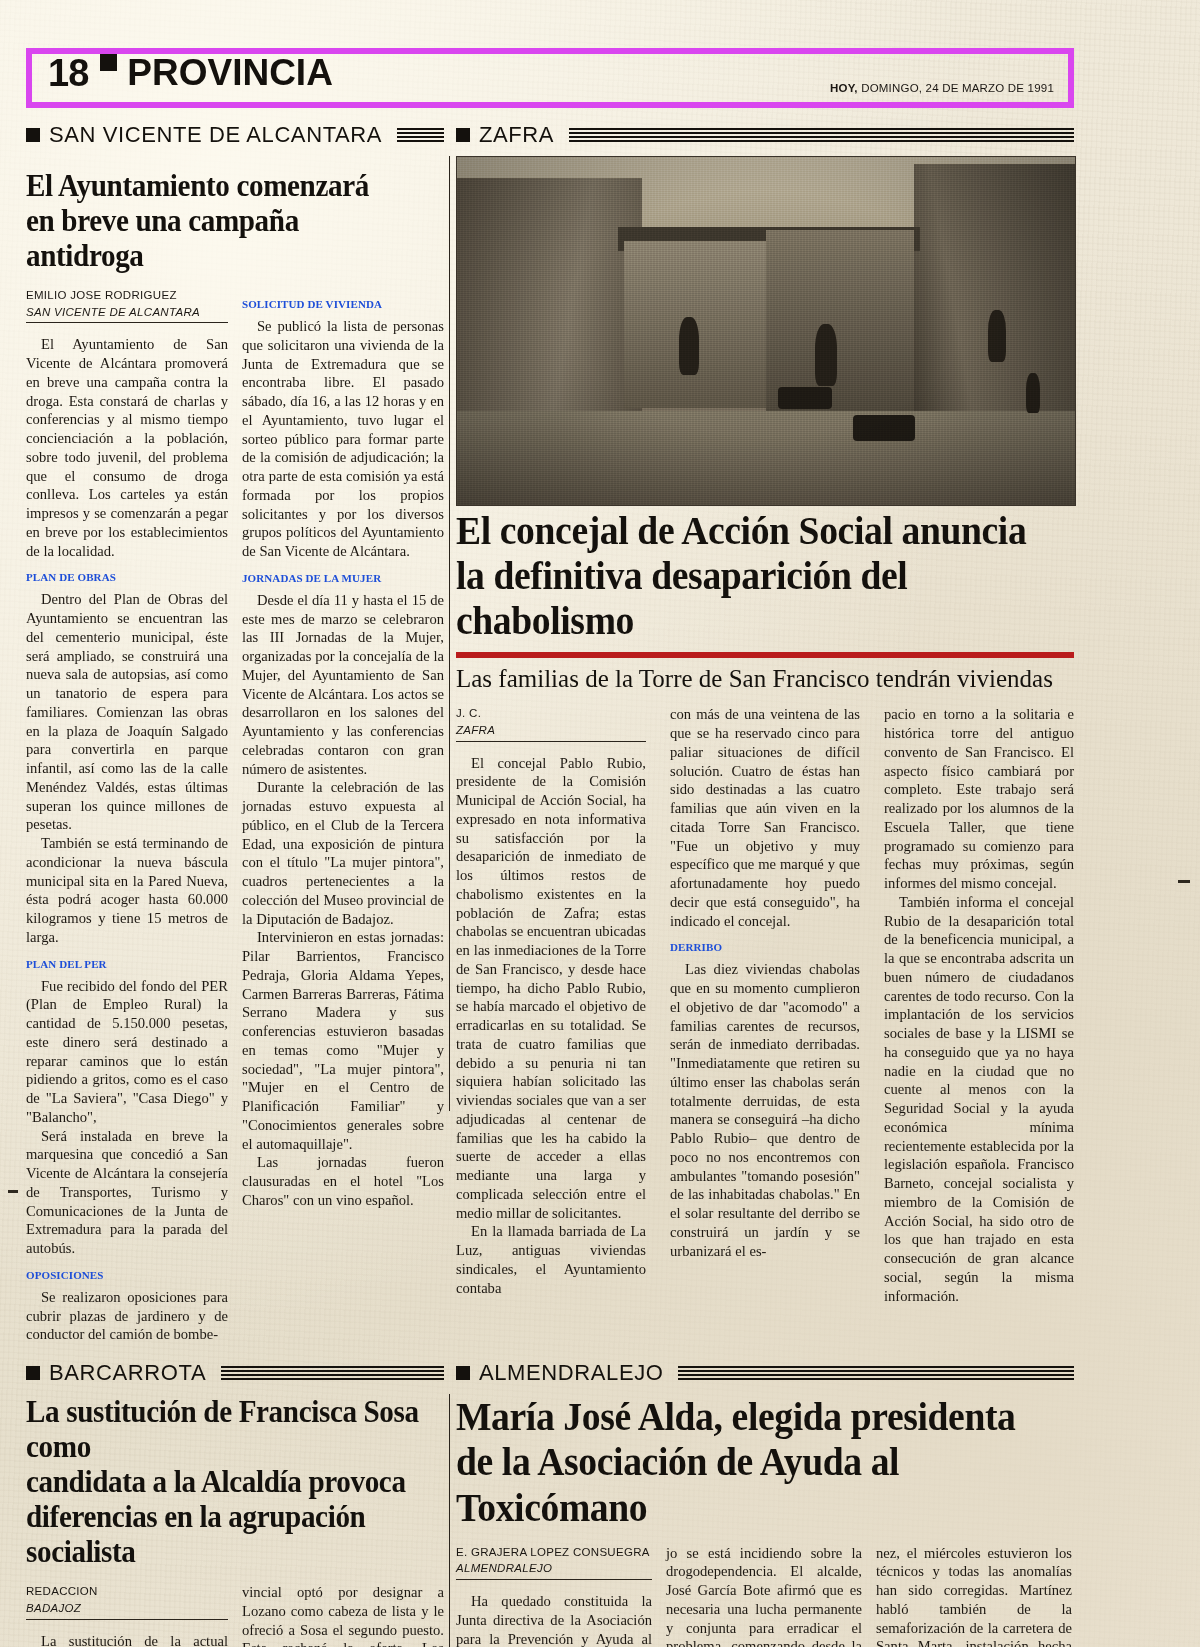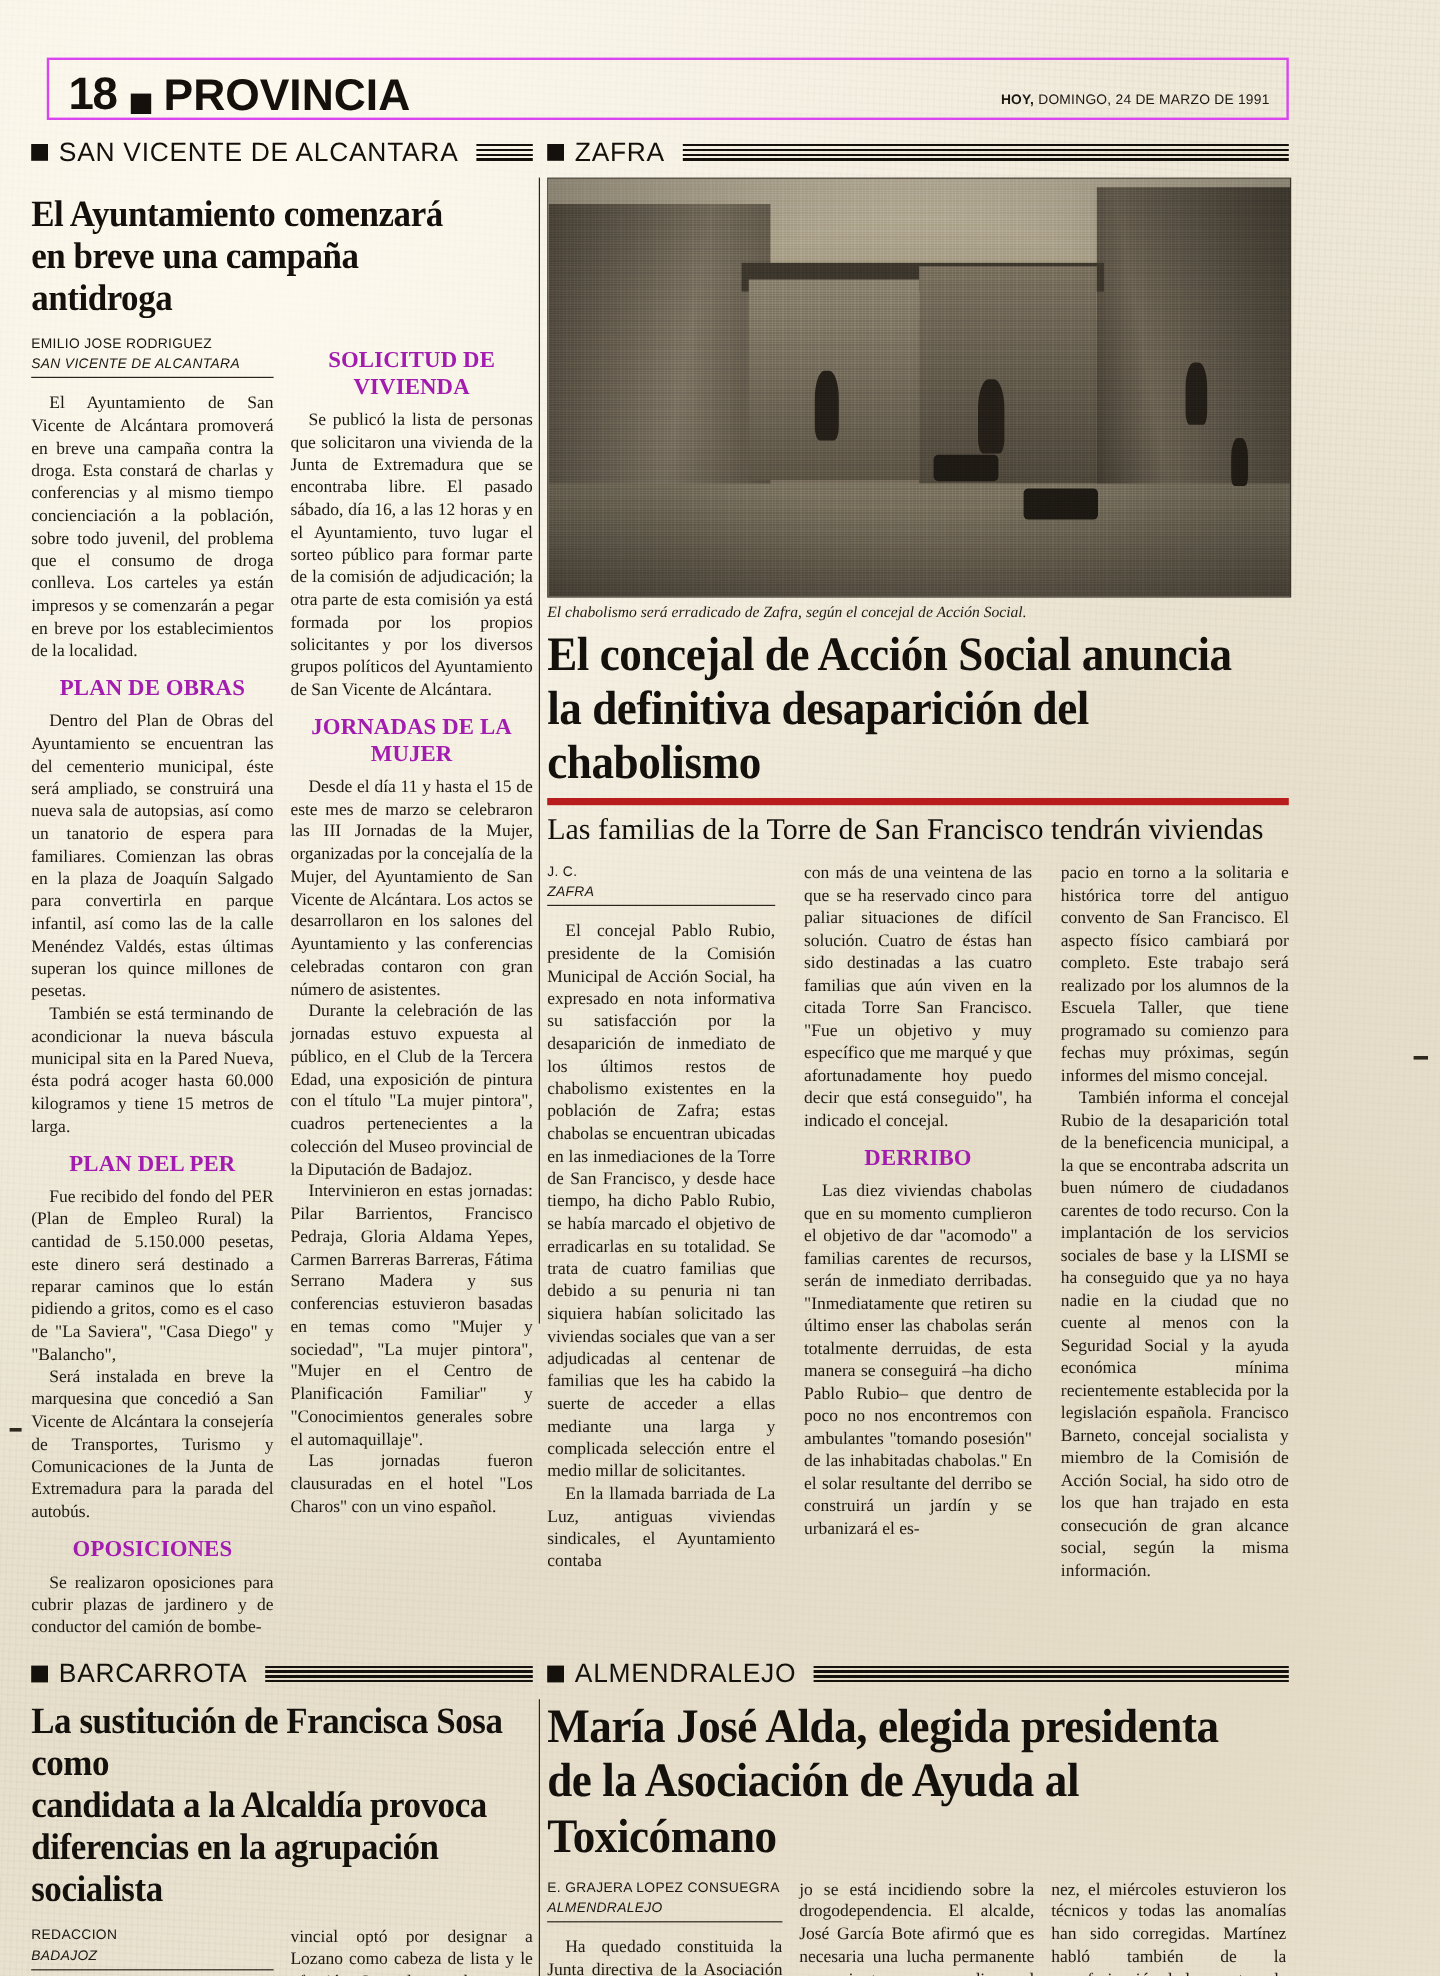--- a/index.html
+++ b/index.html
@@ -22,24 +22,24 @@
       repeating-linear-gradient(3deg, rgba(140,125,100,.045) 0px, rgba(140,125,100,.045) 1px, rgba(0,0,0,0) 2px, rgba(0,0,0,0) 6px),
       linear-gradient(160deg,#f3eee0 0%, #ece5d4 40%, #e6dfcc 70%, #efe8d8 100%);
     pointer-events:none;
   }
   .page{position:absolute;left:0;top:0;width:1200px;height:1647px;}
 
   .sheet{position:absolute;left:26px;top:48px;width:1048px;}
 
   
   .masthead{
-    border:2px solid #d946ef;
+    border:6px solid #d946ef;
     height:48px;
     position:relative;
-    display:flex;align-items:flex-end;margin-left:13px;
+    display:flex;align-items:flex-start;
   }
   .folio{
     font-family:"Liberation Sans", sans-serif;
     font-size:38px;font-weight:700;letter-spacing:-1px;
     margin-left:16px;color:#14110d;line-height:1;
   }
   .sq{
     width:17px;height:17px;background:#14110d;display:inline-block;
     margin:0 10px 3px 12px;
   }
@@ -80,23 +80,22 @@
     font-size:25px;line-height:1.15;color:#14110d;
     border-top:6px solid #b91c1c;padding-top:7px;margin-top:8px;
   }
   .byline{
     font-family:"Liberation Sans", sans-serif;
     font-size:11.5px;letter-spacing:.3px;color:#1b1713;line-height:1.45;
   }
   .byline .place{font-style:italic;display:block;border-bottom:1px solid #2a241c;padding-bottom:2px;}
   .sectitle{
     font-family:"Liberation Serif", serif;
-    font-weight:700;font-size:19px;letter-spacing:.1px;color:#a21caf;
+    font-weight:700;font-size:11px;letter-spacing:.1px;color:#1d4ed8;
     margin:11px 0 7px 0;
-    text-align:center;
   }
   p.body{
     margin:0;
     font-size:14.6px;line-height:1.285;
     text-align:justify;text-justify:inter-word;
     hyphens:auto;-webkit-hyphens:auto;
     color:#1d1812;
   }
   p.body + p.body{text-indent:15px;}
   p.body.first{text-indent:15px;}
@@ -229,21 +228,20 @@
           <div class="figure" style="left:36%;top:46%;width:20px;height:58px;"></div>
           <div class="figure" style="left:58%;top:48%;width:22px;height:62px;"></div>
           <div class="figure" style="left:86%;top:44%;width:18px;height:52px;"></div>
           <div class="figure" style="left:92%;top:62%;width:14px;height:40px;"></div>
           <div class="bike" style="left:52%;top:66%;width:54px;height:22px;"></div>
           <div class="bike" style="left:64%;top:74%;width:62px;height:26px;"></div>
           <div class="grain"></div>
           <div class="vig"></div>
         </div>
 
-        <div class="caption">El chabolismo será erradicado de Zafra, según el concejal de Acción Social.</div>
 
         <div class="hl hl-big" style="margin-top:2px;">
           <div>El concejal de Acción Social anuncia</div>
           <div>la definitiva desaparición del chabolismo</div>
         </div>
 
         <div class="subhead">Las familias de la Torre de San Francisco tendrán viviendas</div>
 
         <div style="display:flex;gap:24px;margin-top:12px;">
           <div class="col" style="width:196px;">

